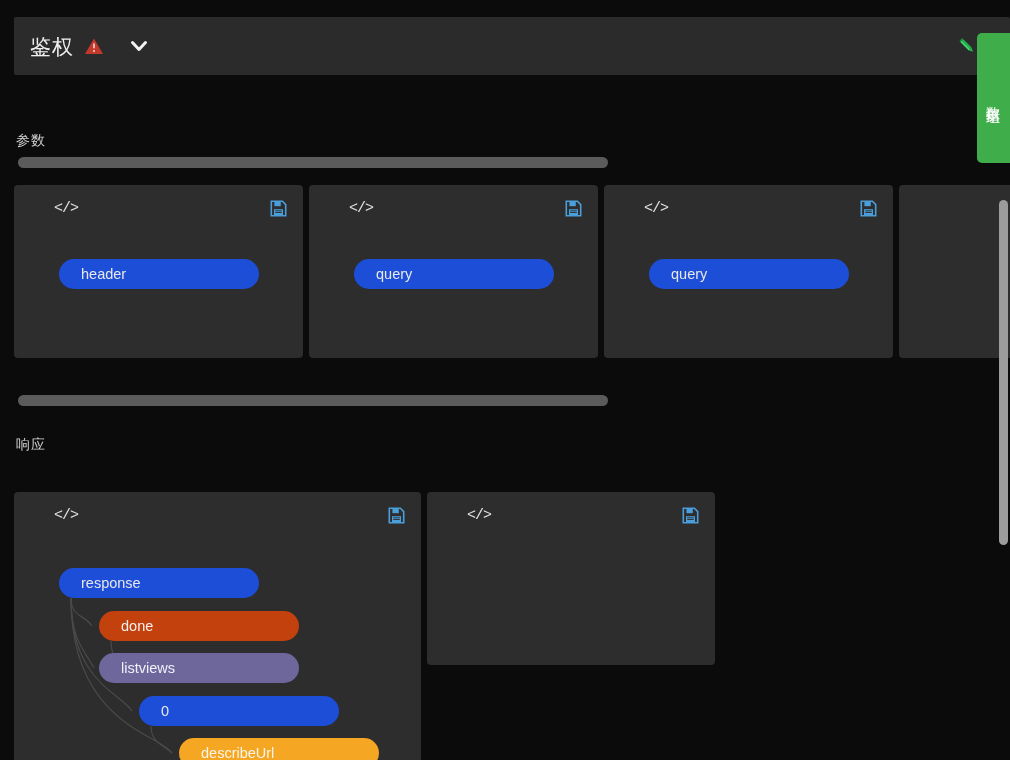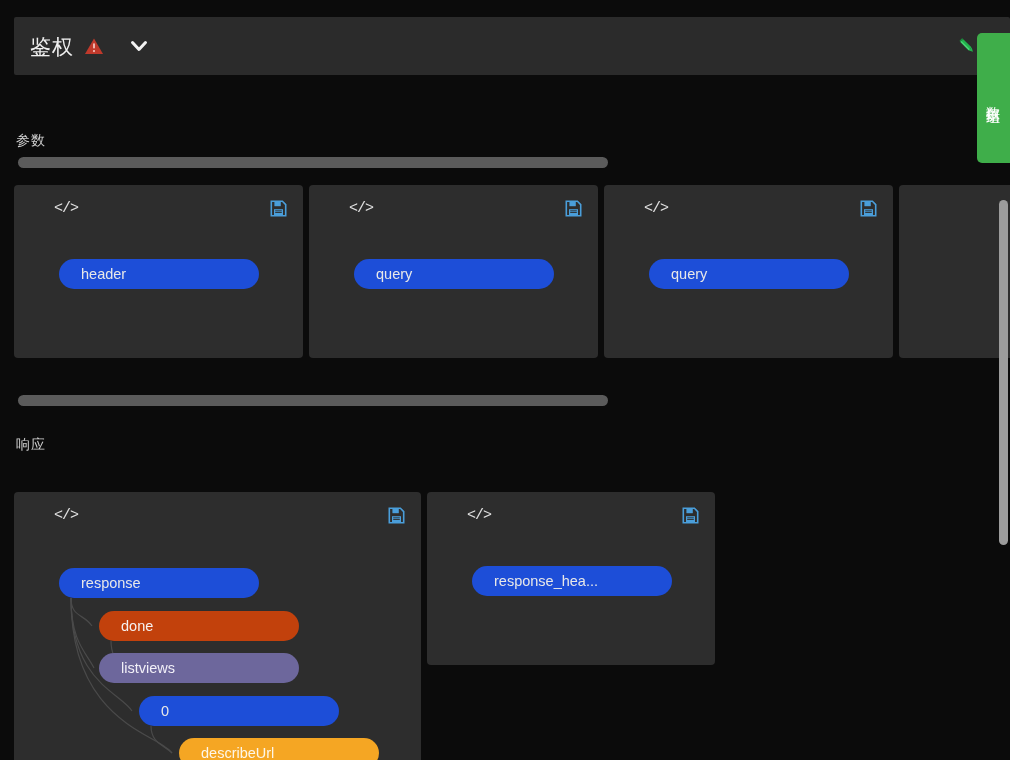--- a/index.html
+++ b/index.html
@@ -333,21 +333,20 @@
           <span class="save-icon">
             <svg width="17" height="17" viewBox="0 0 17 17">
               <path d="M1.3 1.3 H12.4 L15.7 4.6 V15.7 H1.3 Z" fill="none" stroke="#4a9eda" stroke-width="1.6"></path>
               <rect x="4.4" y="1.8" width="6.4" height="4.4" fill="#4a9eda"></rect>
               <rect x="4.0" y="9.2" width="9.0" height="6.3" fill="#4a9eda"></rect>
               <rect x="5.2" y="10.4" width="6.6" height="0.9" fill="#2d2d2d"></rect>
               <rect x="5.2" y="12.1" width="6.6" height="0.9" fill="#2d2d2d"></rect>
             </svg>
           </span>
         </div>
-        <div class="pill pill-plain" style="left: 45px; top: 74px; width: 200px;">response_hea...</div>
       </div>
     </div>
 
   <div class="vscroll-track">
     <div class="vscroll-thumb"></div>
   </div>
 
 </div>
 
 </body></html>

